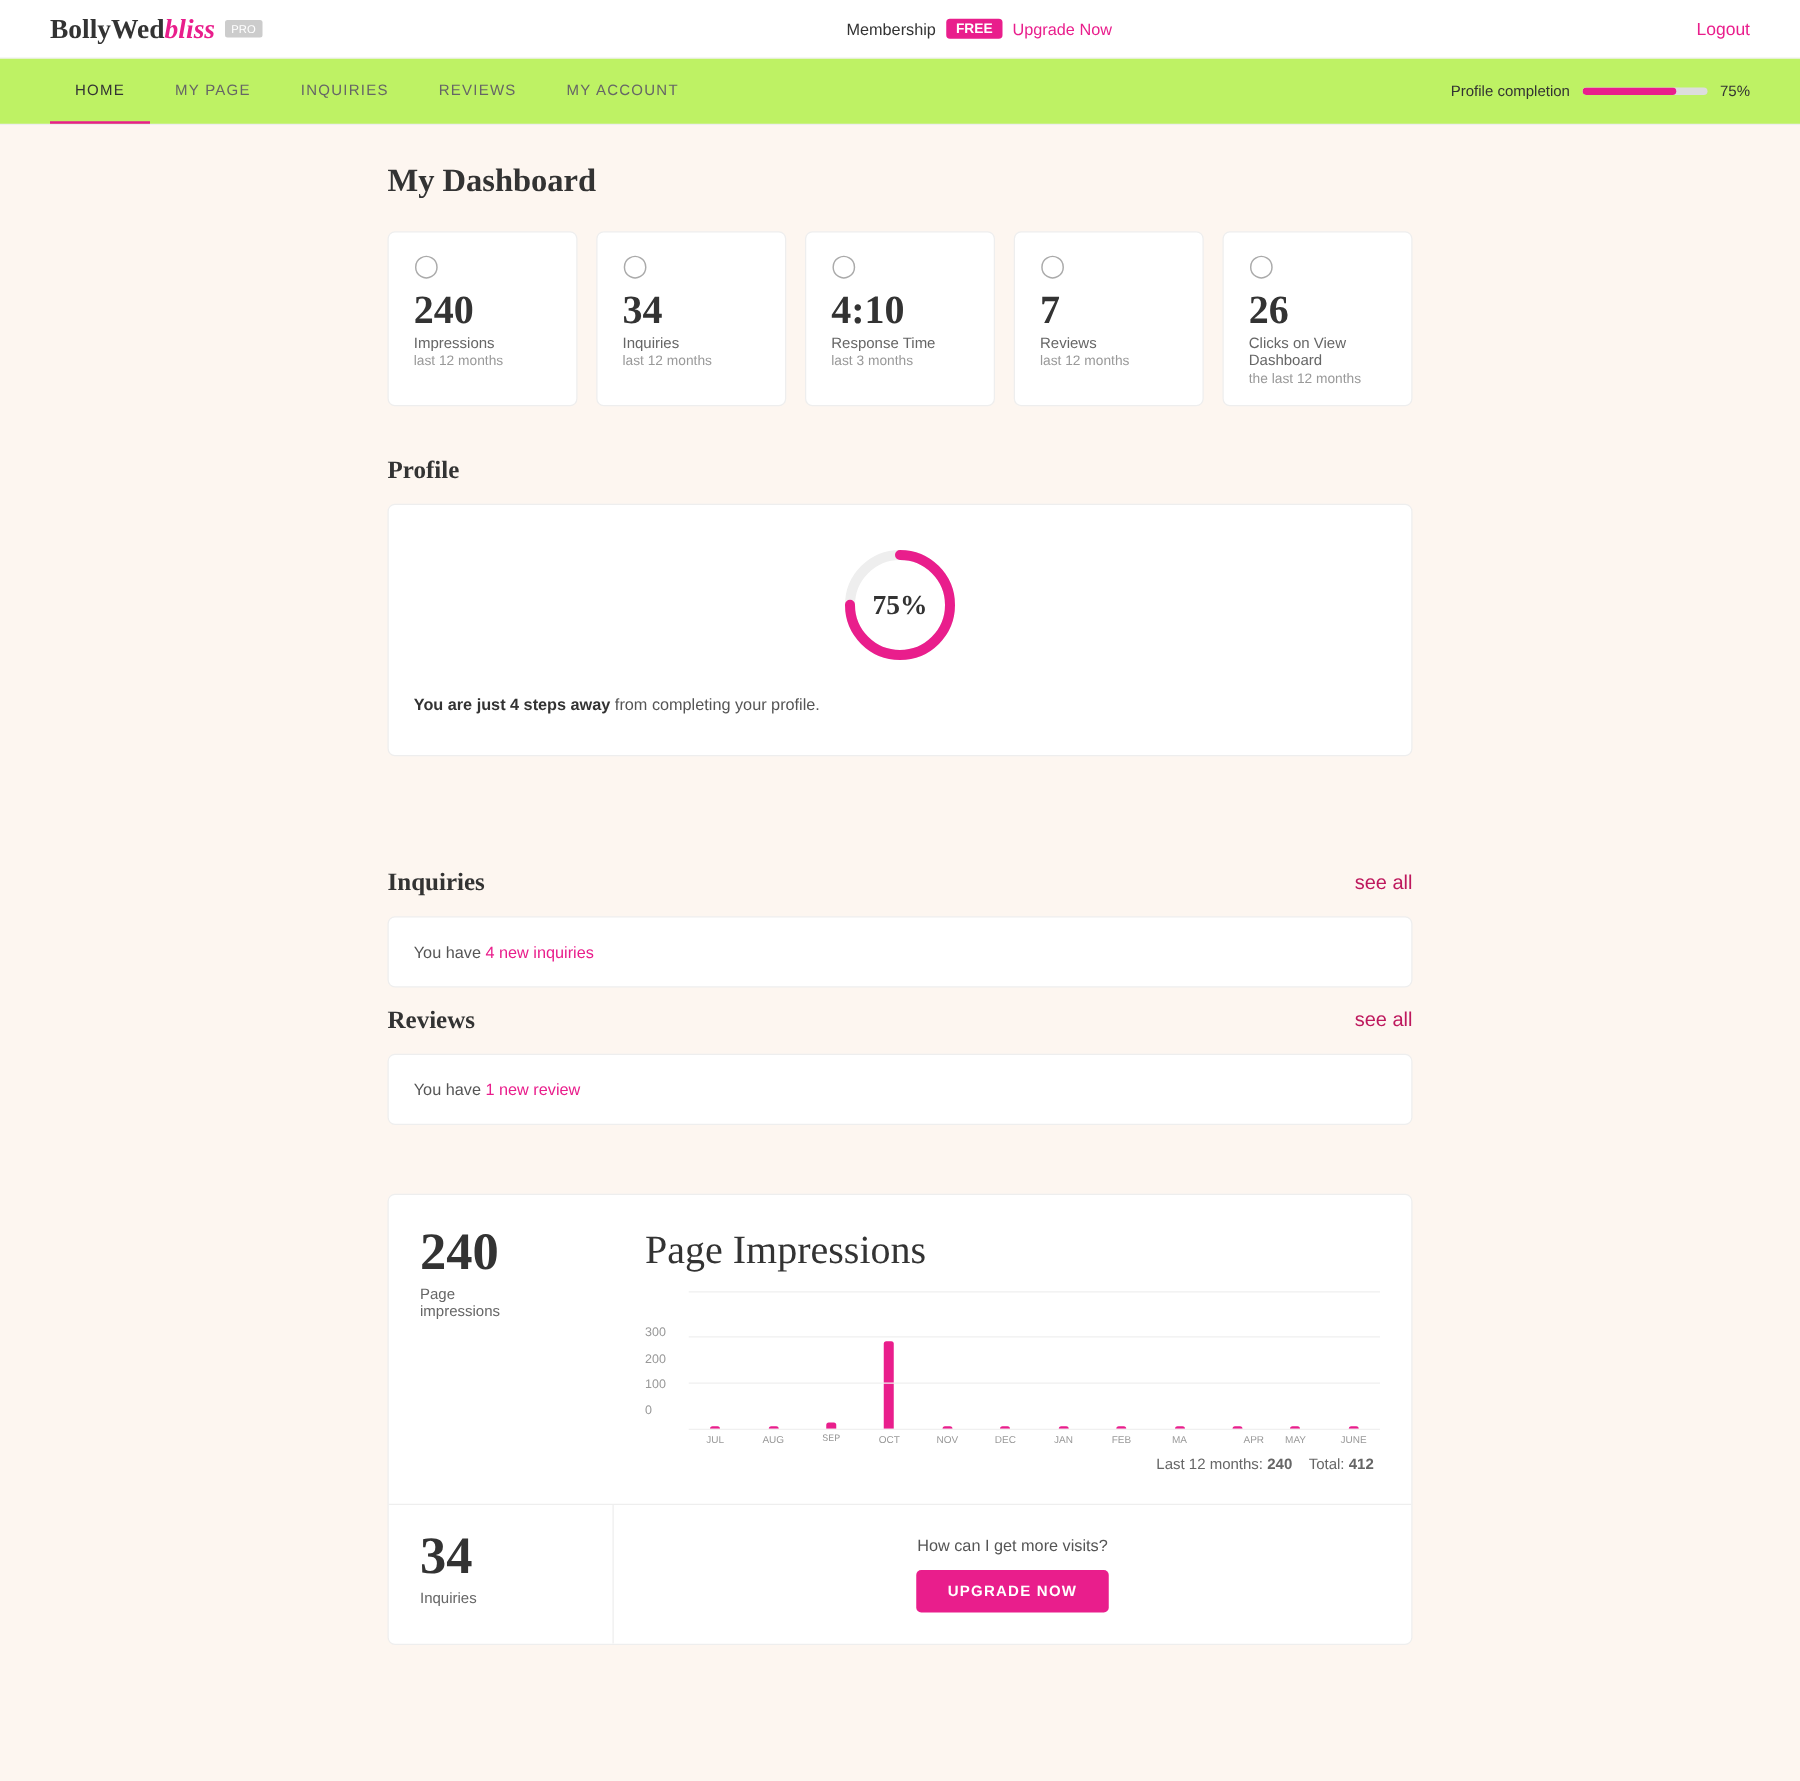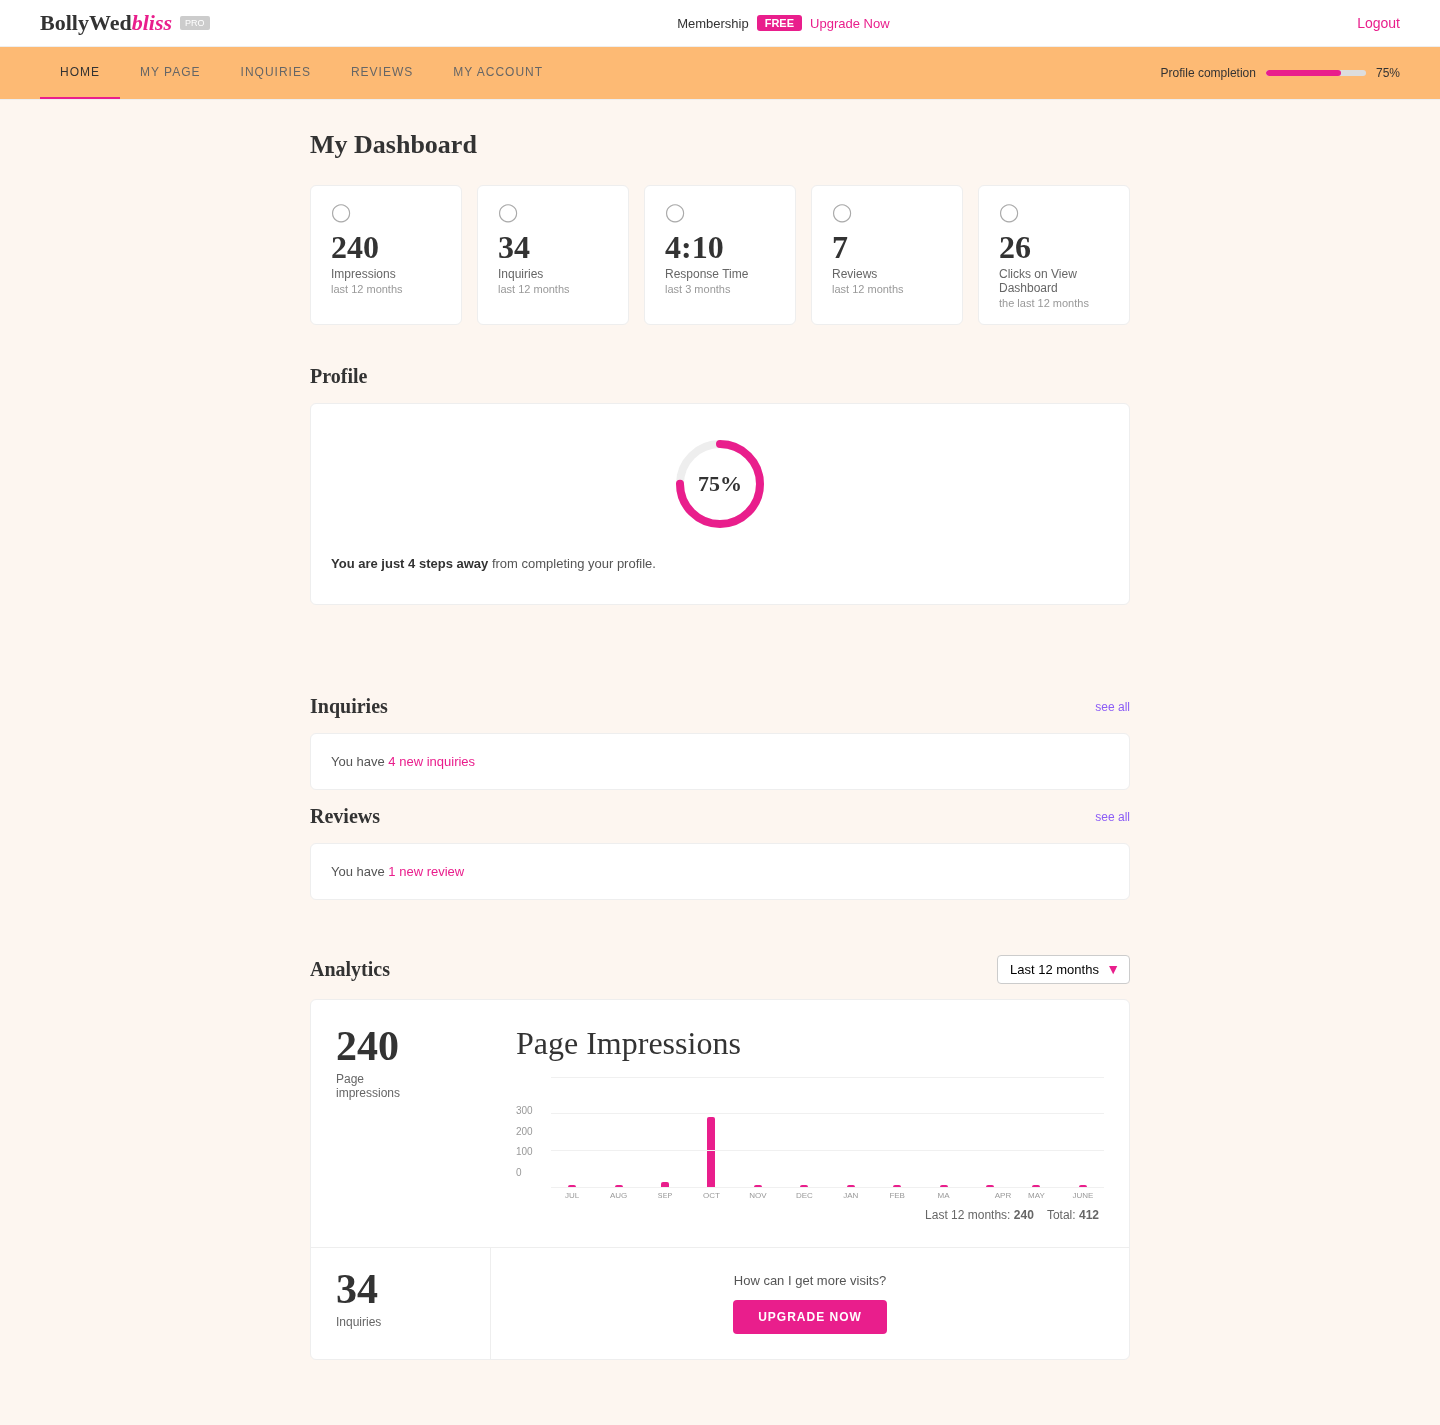--- a/index.html
+++ b/index.html
@@ -18,21 +18,21 @@
     .logo-text { font-size: 22px; font-weight: bold; color: #333; font-family: serif; }
     .logo-bliss { color: #e91e8c; font-style: italic; }
     .pro-badge { background: #ccc; color: #fff; font-size: 9px; padding: 2px 5px; border-radius: 2px; font-family: sans-serif; text-transform: uppercase; }
     .membership-area { display: flex; align-items: center; gap: 8px; font-family: sans-serif; font-size: 13px; }
     .free-badge { background: #e91e8c; color: #fff; padding: 2px 8px; border-radius: 3px; font-size: 11px; font-weight: bold; }
     .upgrade-link { color: #e91e8c; text-decoration: none; font-size: 13px; }
     .logout-btn { color: #e91e8c; background: none; border: none; cursor: pointer; font-size: 14px; font-family: sans-serif; }
 
     
     .nav-bar {
-      background: #fdba74;
+      background: #bef264;
       display: flex;
       align-items: center;
       padding: 0 40px;
       border-bottom: 1px solid #eee;
     }
     .nav-items { display: flex; flex: 1; }
     .nav-item {
       padding: 18px 20px;
       font-family: sans-serif;
       font-size: 12px;
@@ -112,21 +112,21 @@
     .profile-desc strong { font-weight: bold; color: #333; }
 
     .inquiry-card, .review-card {
       background: #fff;
       border: 1px solid #eee;
       border-radius: 6px;
       padding: 20px;
       margin-bottom: 15px;
     }
     .card-header { display: flex; justify-content: space-between; align-items: center; margin-bottom: 15px; }
-    .see-all-link { color: #8b5cf6; text-decoration: none; font-family: sans-serif; font-size: 12px; }
+    .see-all-link { color: #be185d; text-decoration: none; font-family: sans-serif; font-size: 16px; }
     .card-text { font-family: sans-serif; font-size: 13px; color: #555; }
     .card-link { color: #e91e8c; text-decoration: none; }
 
     
     .analytics-section { }
     .analytics-header { display: flex; justify-content: space-between; align-items: center; margin-bottom: 15px; }
     .analytics-dropdown {
       border: 1px solid #ccc;
       padding: 6px 30px 6px 12px;
       border-radius: 4px;
@@ -295,31 +295,20 @@
           <p class="card-text">
             <span>You have </span><a href="#" class="card-link">1 new review</a>
           </p>
         </div>
       </div>
 
     </div>
   </div>
 
   <div class="analytics-section">
-    <div class="analytics-header">
-      <h2 class="section-title" style="margin-bottom:0">Analytics</h2>
-      <div class="dropdown-wrapper">
-        <select class="analytics-dropdown">
-          <option>Last 12 months</option>
-          <option>Last 6 months</option>
-          <option>Last 3 months</option>
-        </select>
-        <span class="dropdown-arrow">▼</span>
-      </div>
-    </div>
 
     <div class="analytics-card">
 
       <div class="analytics-inner">
         <div class="analytics-left">
           <div class="analytics-big-num">240</div>
           <div class="analytics-label">Page<br>impressions</div>
         </div>
         <div class="analytics-right">
           <div class="chart-title">Page Impressions</div>

